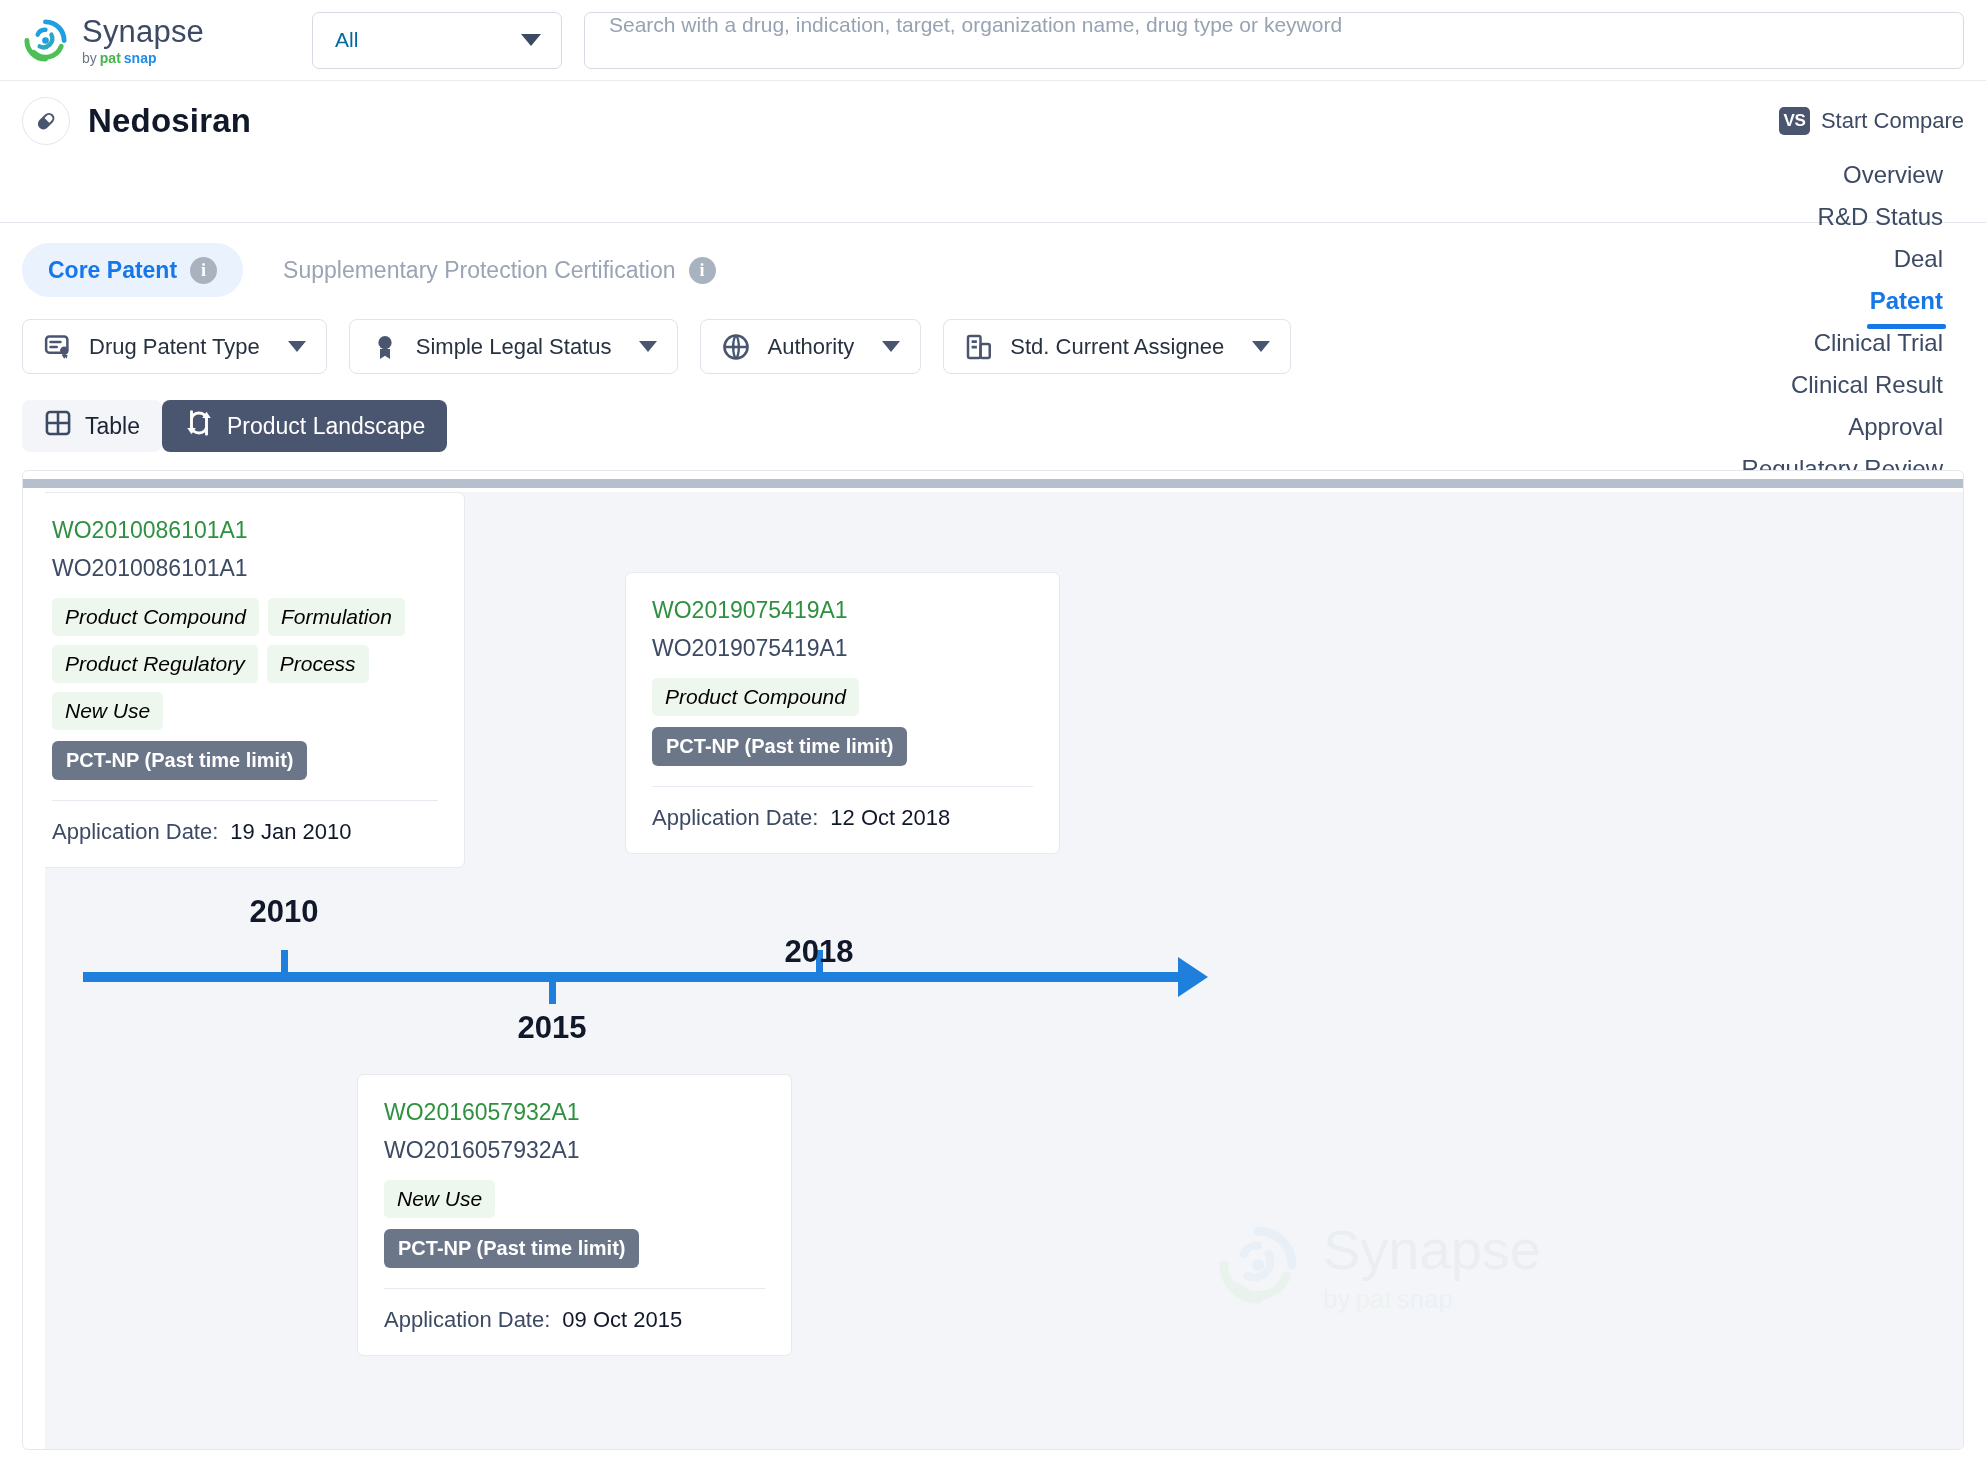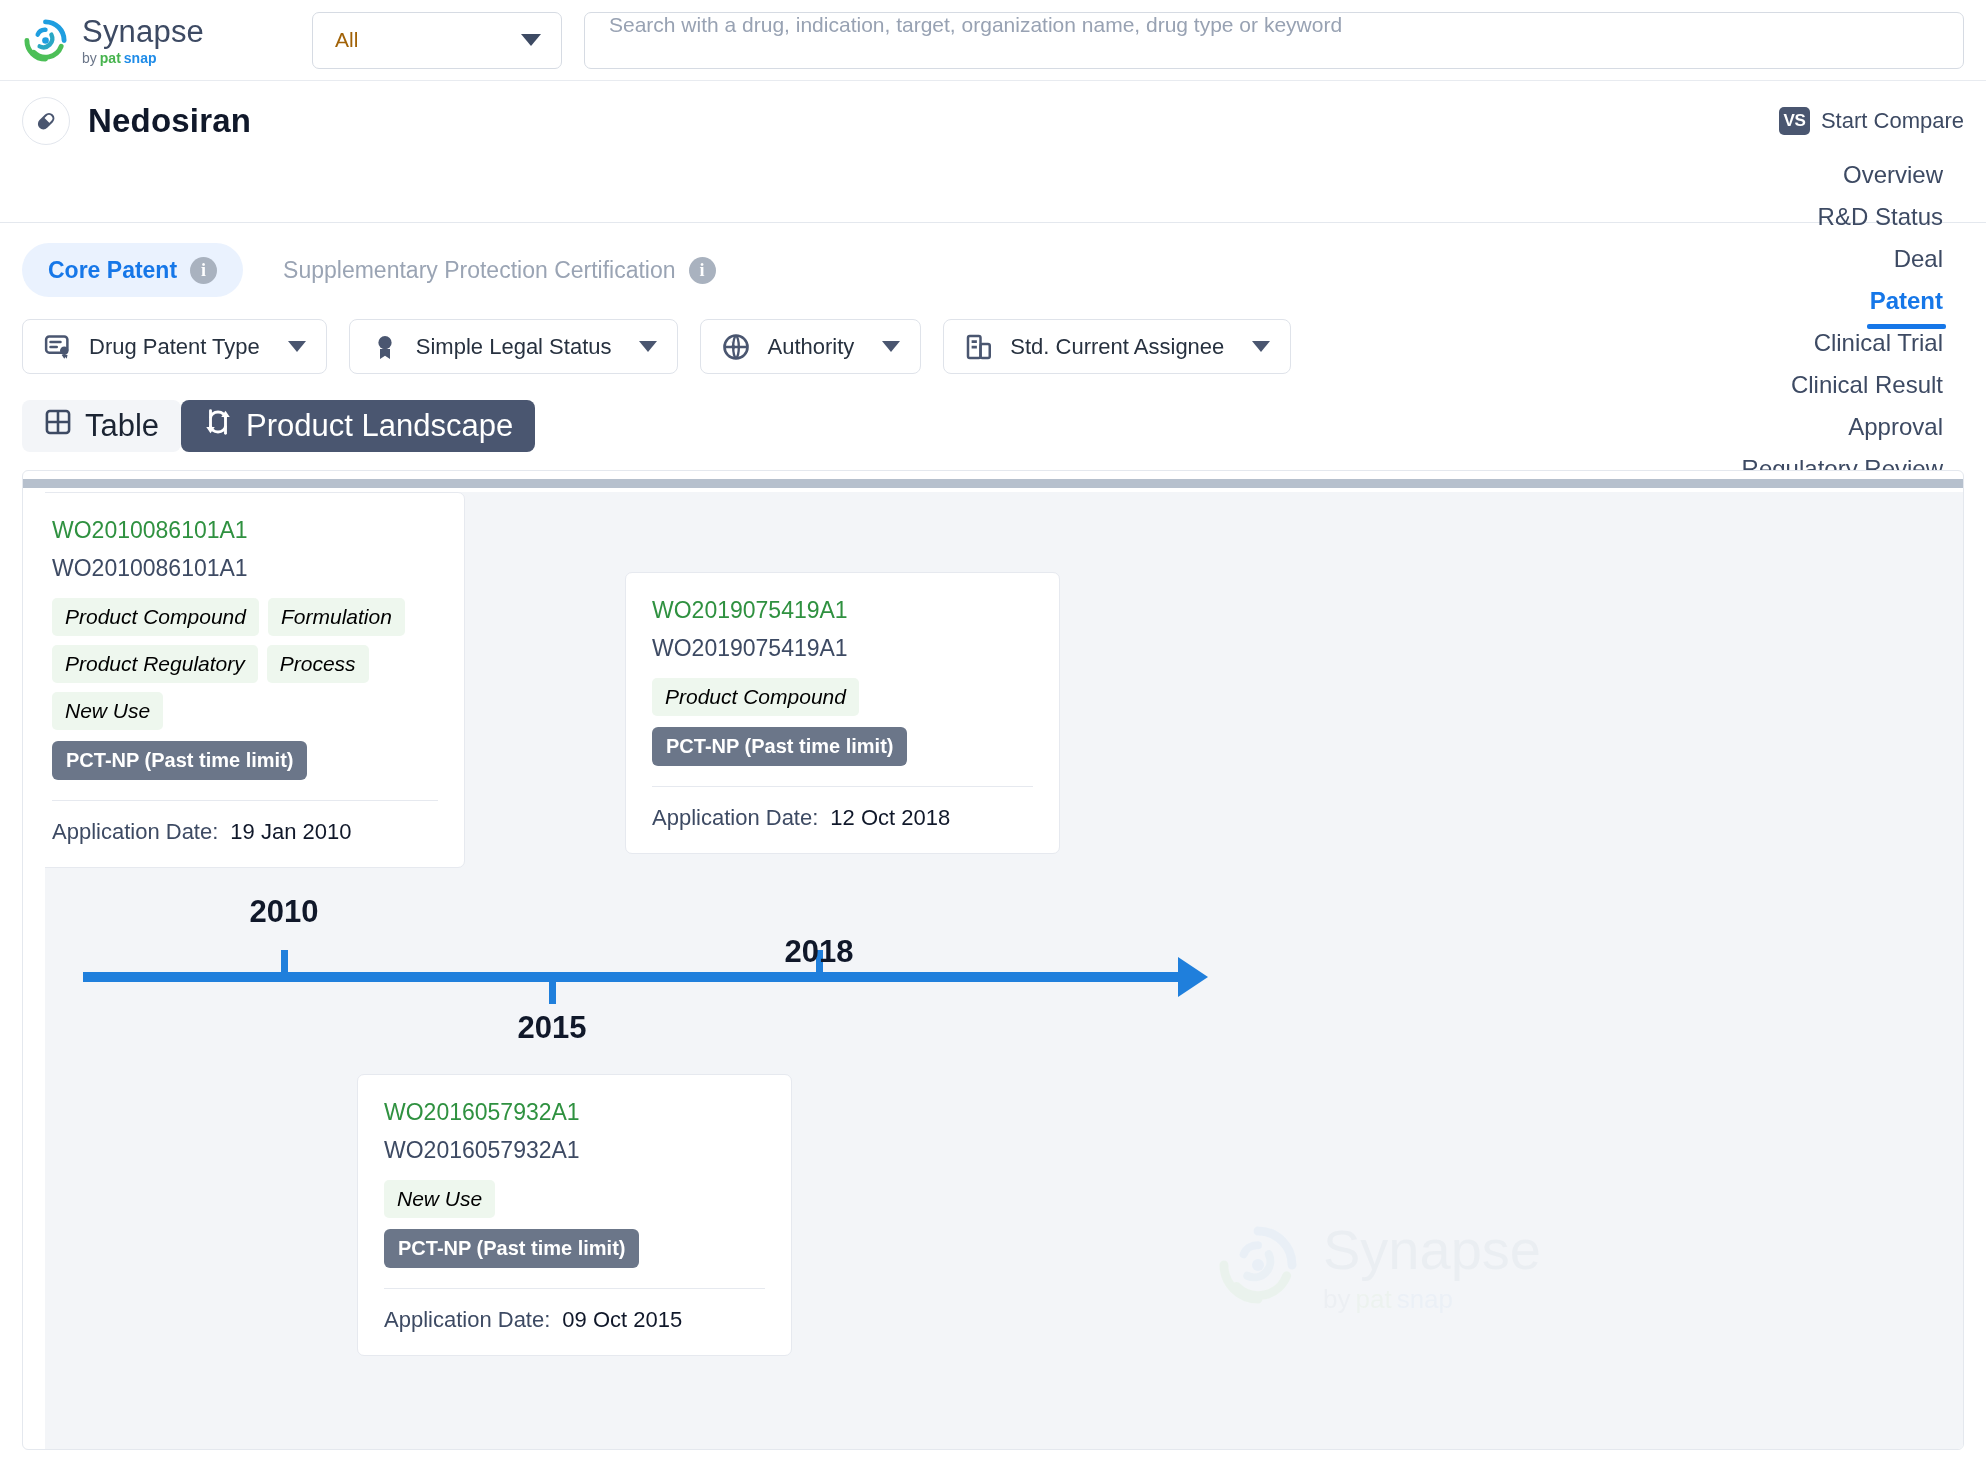--- a/index.html
+++ b/index.html
@@ -26,21 +26,21 @@
   .brand-sub { font-size: 14px; margin-top: 4px; display: flex; gap: 3px; }
   .brand-sub .by { color: #6b7689; }
   .brand-sub .pat { color: #47b44e; font-weight: bold; }
   .brand-sub .snap { color: #1f8ce8; font-weight: bold; }
 
   .scope-select {
     width: 250px; height: 57px; flex: none;
     border: 1px solid #d6dbe3; border-radius: 7px;
     display: flex; align-items: center; justify-content: space-between;
     padding: 0 20px 0 22px; background: #fff;
-    font-size: 21px; color: #a16207;
+    font-size: 21px; color: #0369a1;
   }
   .caret {
     width: 0; height: 0;
     border-left: 10px solid transparent;
     border-right: 10px solid transparent;
     border-top: 12px solid #3d4a63;
   }
   .search-wrap {
     flex: 1; height: 57px; margin-left: 22px;
     border: 1px solid #d6dbe3; border-radius: 7px;
@@ -120,21 +120,21 @@
     background: #fff; display: flex; align-items: center; gap: 16px;
     padding: 0 20px; font-size: 22px; color: #27313f;
   }
   .filter .caret { border-top-color: #4a5670; border-left-width: 9px; border-right-width: 9px; border-top-width: 11px; margin-left: 12px; }
   .ficon { width: 30px; height: 30px; flex: none; display: block; }
 
   
   .viewtoggle { display: flex; gap: 0; padding: 26px 22px 0 22px; }
   .vbtn {
     height: 52px; display: flex; align-items: center; gap: 13px;
-    padding: 0 22px; border-radius: 8px; font-size: 31px;
+    padding: 0 22px; border-radius: 8px; font-size: 23px;
   }
   .vbtn.inactive { background: #f3f5f8; color: #1b2433; }
   .vbtn.active { background: #4a5670; color: #ffffff; }
 
   
   .panel {
     margin: 18px 22px 0 22px;
     height: 980px;
     background: #fff;
     border: 1px solid #e4e8ee;

